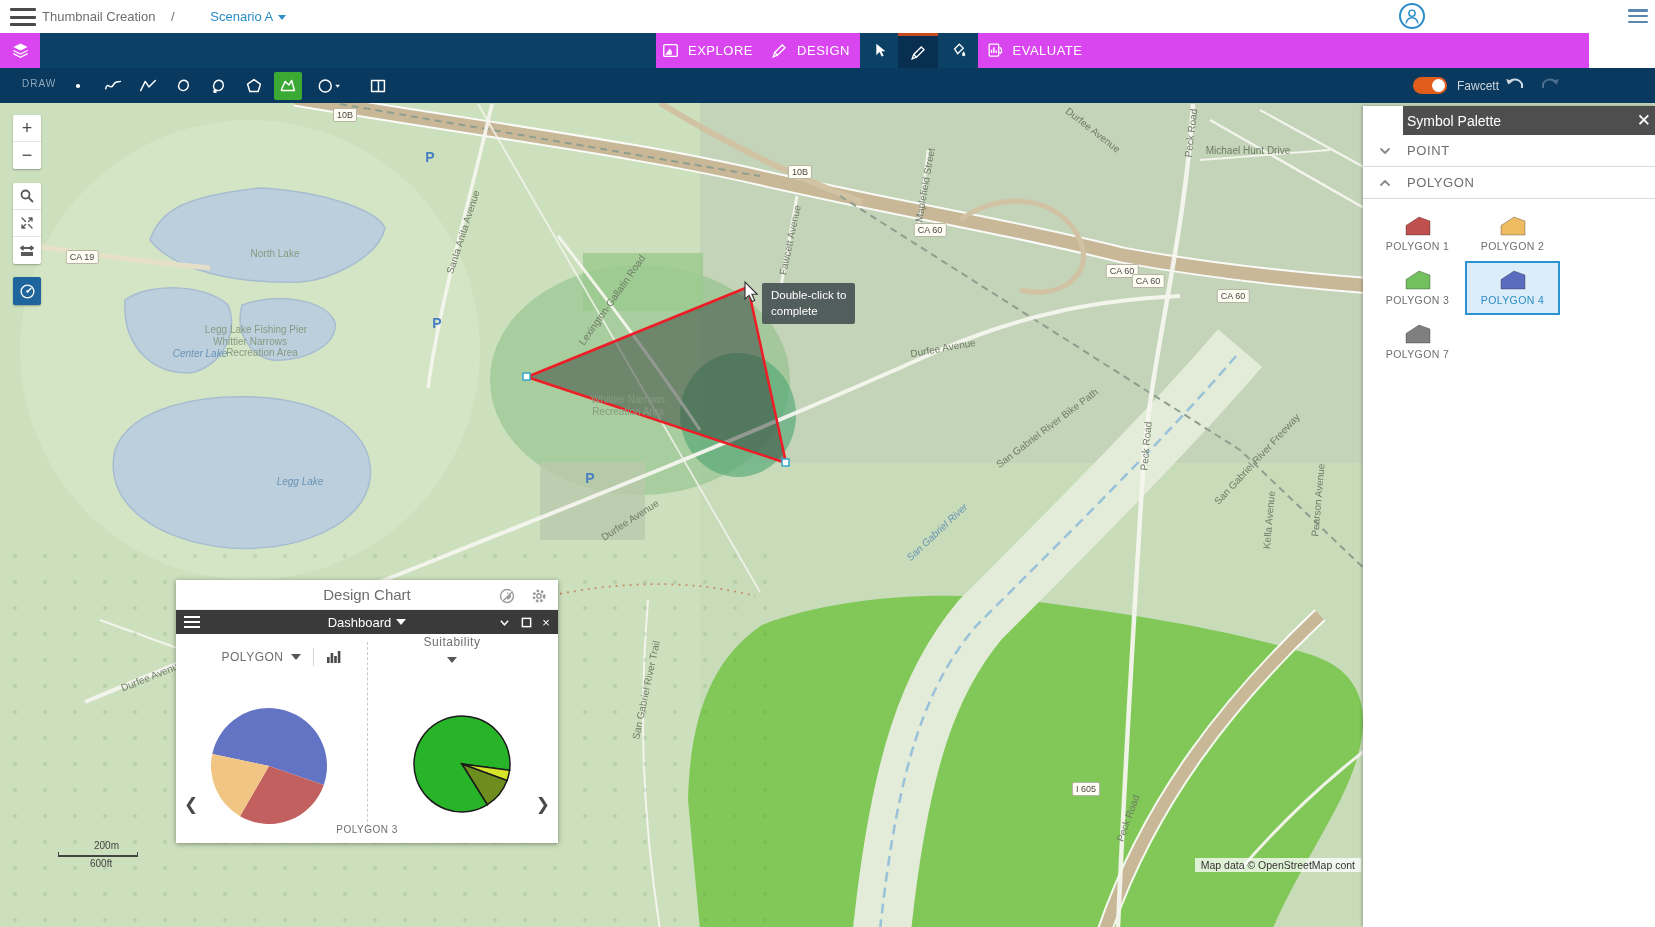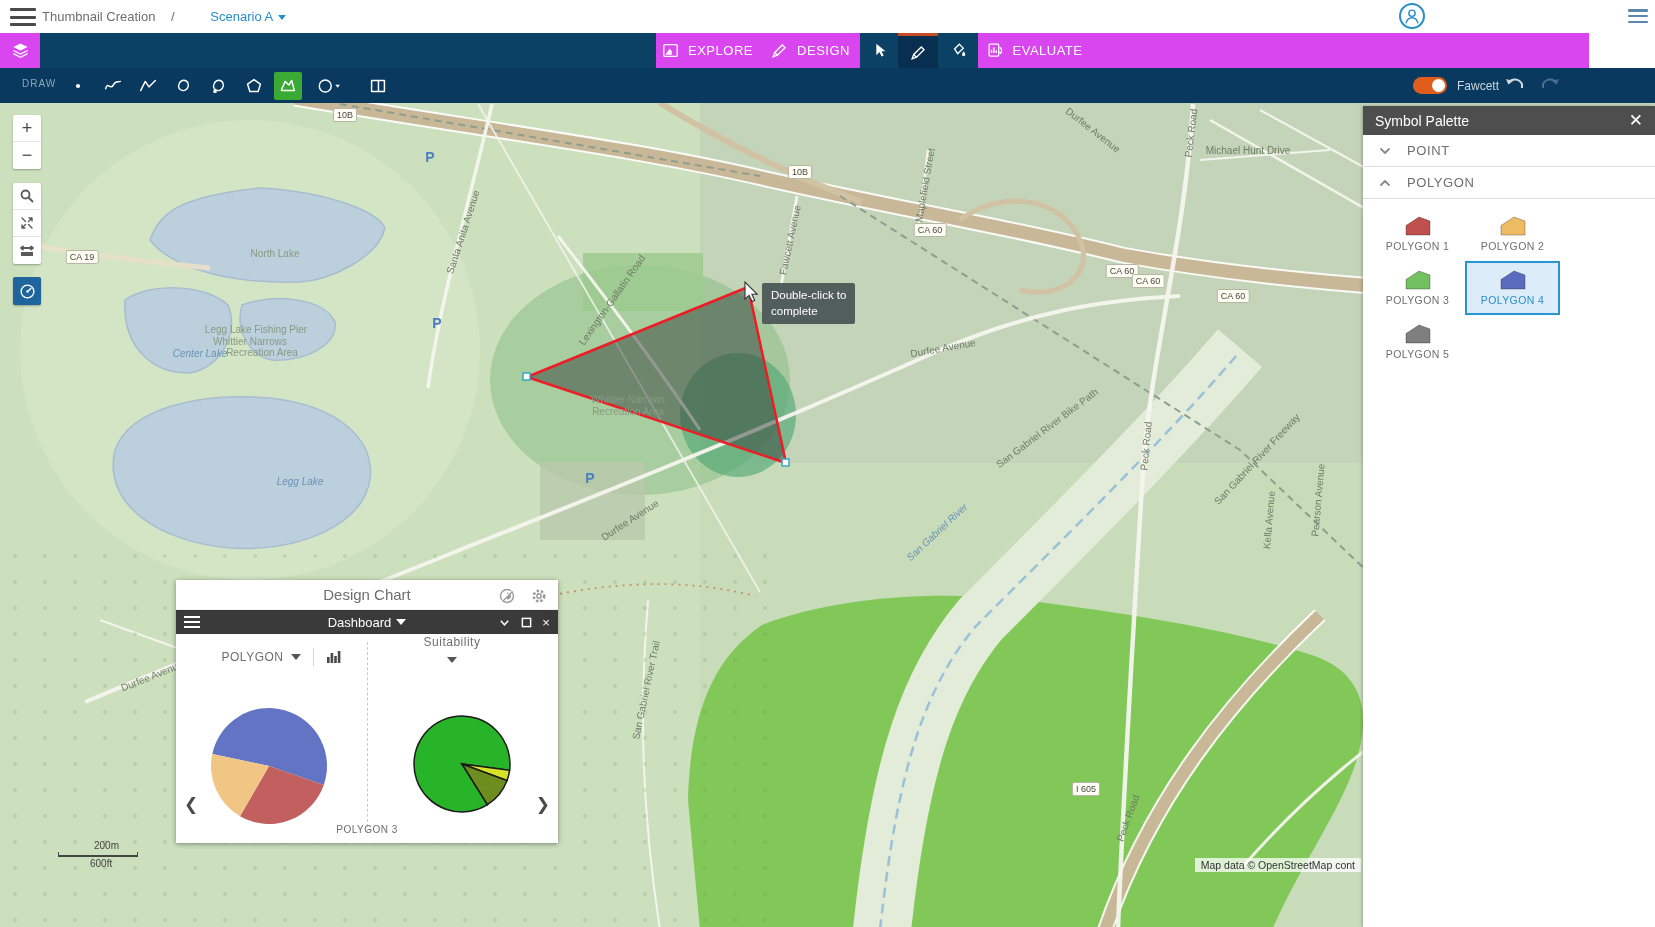--- a/index.html
+++ b/index.html
@@ -60,21 +60,21 @@
 
   
   #scale-bar { position:absolute; left:58px; top:737px; width:80px; font-size:10px; color:#444; }
   #scale-bar .line { height:5px; border-left:1px solid #444; border-right:1px solid #444; border-bottom:2px solid #444; margin:1px 0 1px 0; }
   #scale-metric { margin-left:36px; }
   #scale-imperial { margin-left:32px; }
   #attribution { position:absolute; right:294px; top:755px; background:rgba(255,255,255,.75); font-size:10.5px; color:#333; padding:1px 6px; white-space:nowrap; }
 
   
   #symbol-palette { position:absolute; left:1363px; top:106px; width:292px; height:821px; background:#fff; box-shadow:-1px 0 3px rgba(0,0,0,.25); }
-  #palette-header { height:29px; background:#4e4e4e; color:#fff; display:flex; align-items:center; padding:0 12px; font-size:14px; }
+  #palette-header { height:29px; background:#4e4e4e; color:#fff; display:flex; align-items:center; padding:0 4px; font-size:14px;margin-left:40px; }
   #palette-close { margin-left:auto; font-size:17px; cursor:pointer; line-height:1; }
   .palette-section { height:32px; border-bottom:1px solid #dcdcdc; display:flex; align-items:center; padding-left:16px; color:#6e6e6e; font-size:13px; letter-spacing:.6px; cursor:pointer; background:#fff; }
   .palette-section svg { width:12px; height:12px; margin-right:16px; stroke:#8a8a8a; fill:none; stroke-width:1.8; stroke-linecap:round; stroke-linejoin:round; }
   #polygon-grid { display:grid; grid-template-columns:95px 95px; margin:8px 0 0 7px; }
   .swatch-tile { width:95px; height:54px; display:flex; flex-direction:column; align-items:center; justify-content:center; gap:4px; cursor:pointer; border:2px solid transparent; }
   .swatch-tile .lbl { font-size:10.5px; color:#6e6e6e; letter-spacing:.4px; }
   .swatch-tile.selected { background:#dcecf9; border:2px solid #2a94d1; }
   .swatch-tile.selected .lbl { color:#2b8dc8; }
 
   
@@ -427,21 +427,21 @@
       <div class="swatch-tile selected">
         <svg width="26" height="20" viewBox="0 0 26 20">
           <path d="M1,9.5 L14,1 L25,5 L25,19 L1,19 Z" fill="#5b6cbe" stroke="rgba(0,0,0,0.28)"></path>
         </svg>
         <span class="lbl">POLYGON 4</span>
       </div>
       <div class="swatch-tile">
         <svg width="26" height="20" viewBox="0 0 26 20">
           <path d="M1,9.5 L14,1 L25,5 L25,19 L1,19 Z" fill="#7f7f7f" stroke="rgba(0,0,0,0.28)"></path>
         </svg>
-        <span class="lbl">POLYGON 5</span>
+        <span class="lbl">POLYGON 7</span>
       </div>
     </div>
 </div>
 
 <div id="dashboard">
   <div id="dash-subtitle">
     <span>Design Chart</span>
     <div class="dash-sub-icon" style="right:42px;">
       <svg viewBox="0 0 18 18">
           <circle cx="9" cy="9" r="6.5" fill="none" stroke="#9a9a9a" stroke-width="1.4"></circle>

